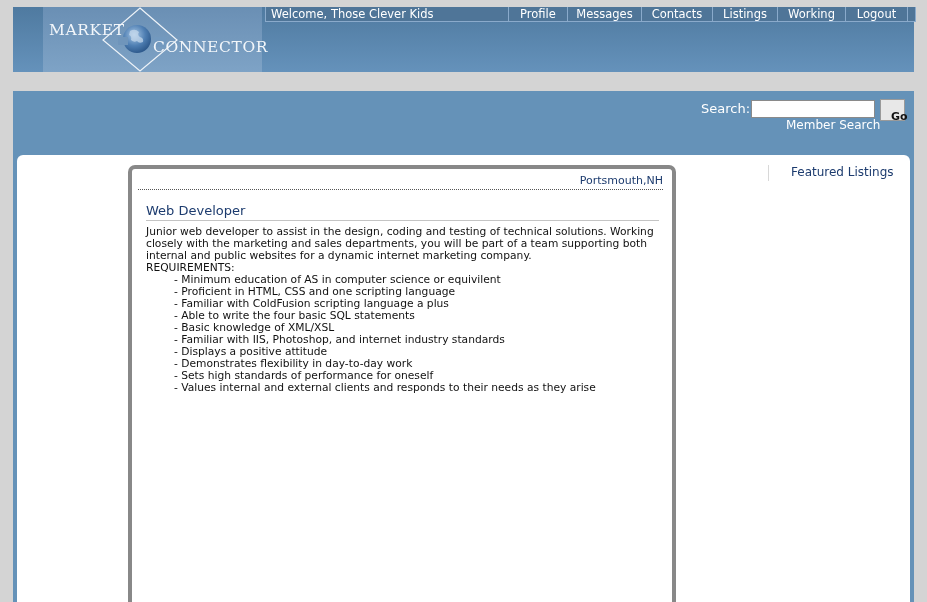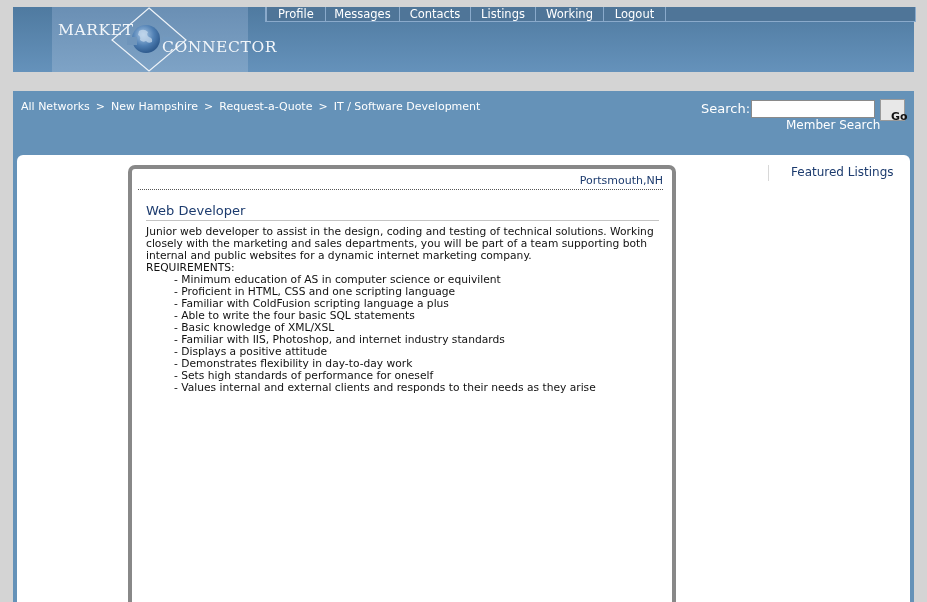--- a/index.html
+++ b/index.html
@@ -9,21 +9,21 @@
     font-family:"DejaVu Sans", "Liberation Sans", sans-serif;
     position:relative;
   }
   
   .header {
     position:absolute; left:13px; top:7px; width:901px; height:65px;
     background:linear-gradient(#4f7aa0, #6592bb);
     border-radius:0 6px 0 0;
   }
   .logo-panel {
-    position:absolute; left:39px; top:0; width:196px; height:65px;
+    position:absolute; left:30px; top:0; width:219px; height:65px;
     background:linear-gradient(#6a8fb4, #7ea3c6);
   }
   .logo-market, .logo-connector {
     position:absolute; font-family:"DejaVu Serif", "Liberation Serif", serif;
     color:#f2f6fa; font-size:15.5px; letter-spacing:0.6px;
   }
   .logo-market { left:6px; top:14px; }
   .logo-connector { left:110px; top:31px; }
   .logo-diamond { position:absolute; left:57px; top:0; width:80px; height:65px; }
   .topnav {
@@ -105,34 +105,32 @@
       </defs>
       <circle cx="37" cy="32" r="14" fill="url(#g)"></circle>
       <path d="M30 24 q5 -3 9 1 q-2 3 1 5 q4 1 3 5 q-4 2 -6 -1 q-3 2 -6 -1 q1 -4 -2 -5z" fill="#c9dcee" opacity="0.7"></path>
       <rect x="18" y="30" width="10" height="8" fill="#6f95bb"></rect>
       <rect x="54" y="30" width="12" height="10" fill="#7299bf"></rect>
     </svg>
     <span class="logo-connector">CONNECTOR</span>
   </div>
 
   <div class="topnav">
+    <span class="welcome">Welcome, Those Clever Kids</span>
     <span class="navlink" style="width:58px">Profile</span>
     <span class="navlink" style="width:73px">Messages</span>
     <span class="navlink" style="width:70px">Contacts</span>
     <span class="navlink" style="width:64px">Listings</span>
     <span class="navlink" style="width:67px">Working</span>
     <span class="navlink" style="width:61px">Logout</span>
     <span style="width:7px;border-left:1px solid #8aaacb;"></span>
   </div>
 </div>
 
 <div class="subbar">
-  <div class="breadcrumb">
-    <span>All Networks</span><span class="sep">&gt;</span><span>New Hampshire</span><span class="sep">&gt;</span><span>Request-a-Quote</span><span class="sep">&gt;</span><span>IT / Software Development</span>
-  </div>
 
   <span class="search-label">Search:</span>
   <input class="search-input" type="text" value="" style="">
   <button class="go-button">Go</button>
   <span class="member-search">Member Search</span>
 
   <div class="content">
     <div class="listing-box">
       <div class="location">Portsmouth,NH</div>
       <div class="job-title">Web Developer</div>

